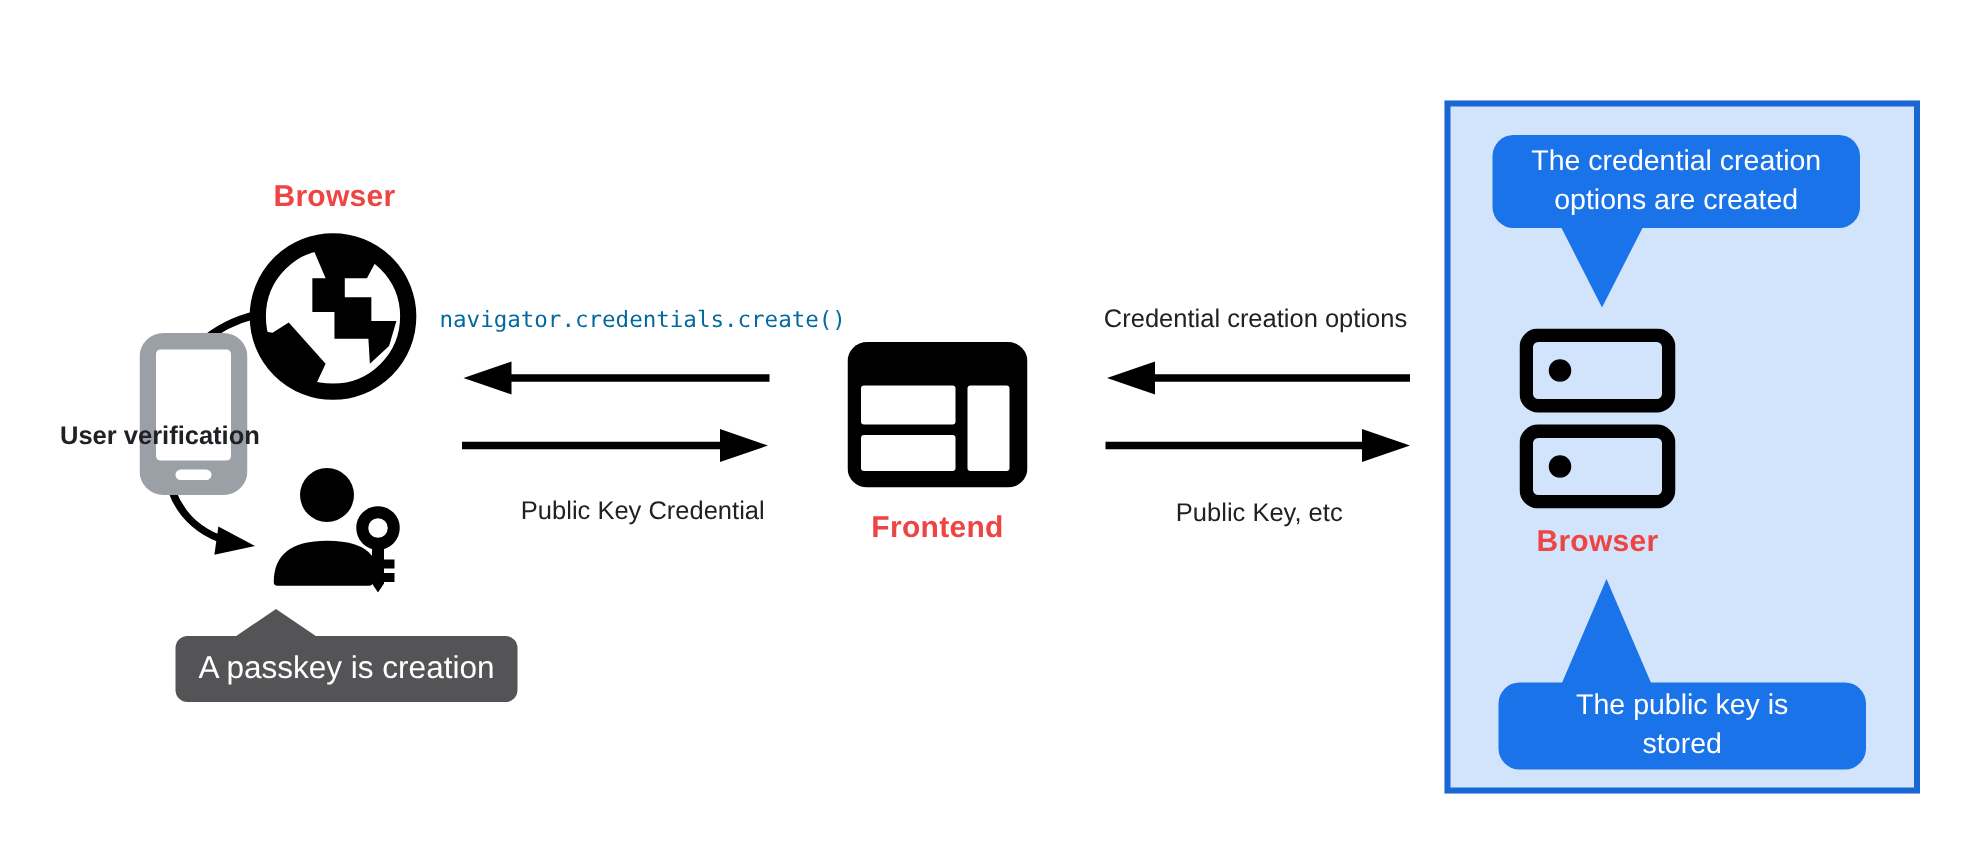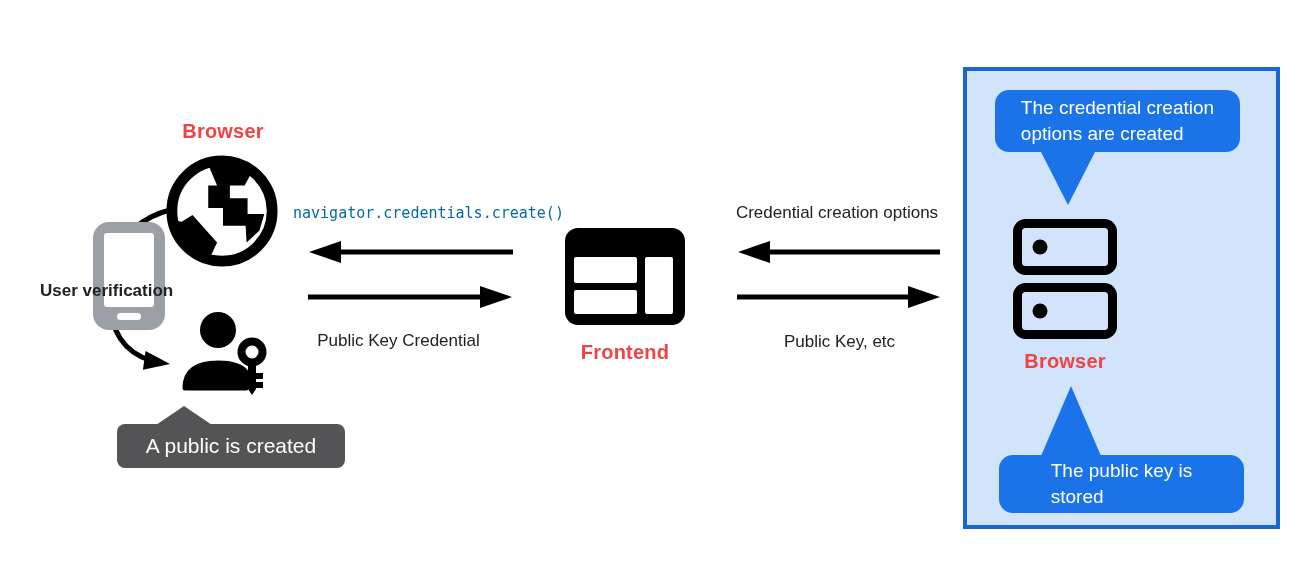--- a/index.html
+++ b/index.html
@@ -28,21 +28,21 @@
     position:absolute;left:156px;top:406px;width:0;height:0;
     border-left:28px solid transparent;border-right:28px solid transparent;
     border-bottom:19px solid #545456;
   }
   .panel{
     position:absolute;left:963px;top:67px;width:317px;height:462px;
     background:#d2e3fc;border:4px solid #1967d2;box-sizing:border-box;
   }
   .tooltip-blue{
     position:absolute;background:#1a73e8;color:#fff;border-radius:14px;
-    font-size:19px;line-height:26px;white-space:pre-line;
+    font-size:19px;line-height:26px;text-align:center;white-space:pre-line;
     display:flex;align-items:center;justify-content:center;
   }
   .tooltip-blue.top{left:995px;top:90px;width:245px;height:62px;}
   .tooltip-blue.bottom{left:999px;top:455px;width:245px;height:58px;}
   .pointer-down{
     position:absolute;left:1040px;top:150px;width:0;height:0;
     border-left:28px solid transparent;border-right:28px solid transparent;
     border-top:55px solid #1a73e8;
   }
   .pointer-up{
@@ -110,25 +110,25 @@
 
   <svg class="abs" style="left:178px;top:305px;" width="90" height="90" viewBox="0 0 90 90">
     <circle cx="40" cy="25" r="18" fill="#000"></circle>
     <path d="M7 83 Q7 58 40 58 Q61 58 68 67 L68 83 Z" fill="#000" stroke="#000" stroke-width="5" stroke-linejoin="round"></path>
     <circle cx="74" cy="47" r="10.5" fill="none" stroke="#000" stroke-width="8"></circle>
     <path d="M70 57 H78 V68 H85 V74 H78 V77 H85 V83 H78 V84 L74 90 L70 84 Z" fill="#000"></path>
   </svg>
 
   <div class="tooltip-dark-pointer"></div>
   <div class="tooltip-dark">
-    <span>A public is created</span>
+    <span>A passkey is creation</span>
   </div>
 
   <div class="code-label" style="left:293px;top:204px;">navigator.credentials.create()</div>
-  <div class="msg-label" style="left:296px;top:331px;width:205px;">Public Key Credential</div>
+  <div class="msg-label" style="left:326px;top:331px;width:205px;">Public Key Credential</div>
 
   <svg class="abs" style="left:565px;top:228px;" width="120" height="97" viewBox="0 0 120 97">
     <rect x="0" y="0" width="120" height="97" rx="13" fill="#000"></rect>
     <rect x="9" y="29" width="63" height="26" rx="2" fill="#fff"></rect>
     <rect x="9" y="62" width="63" height="24" rx="2" fill="#fff"></rect>
     <rect x="80" y="29" width="28" height="57" rx="2" fill="#fff"></rect>
   </svg>
   <div class="node-label" style="left:565px;top:341px;width:120px;">Frontend</div>
 
   <div class="msg-label" style="left:737px;top:332px;width:205px;">Public Key, etc</div>

